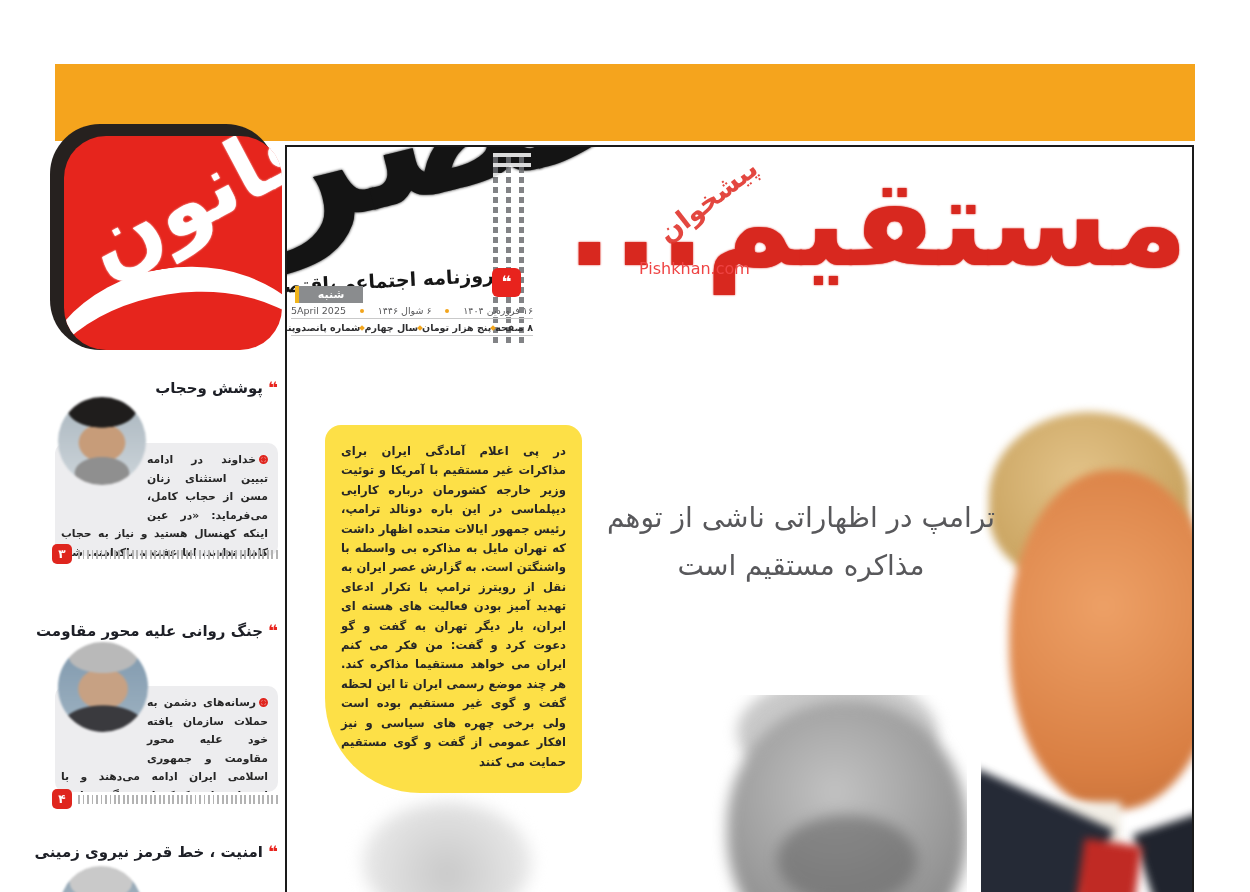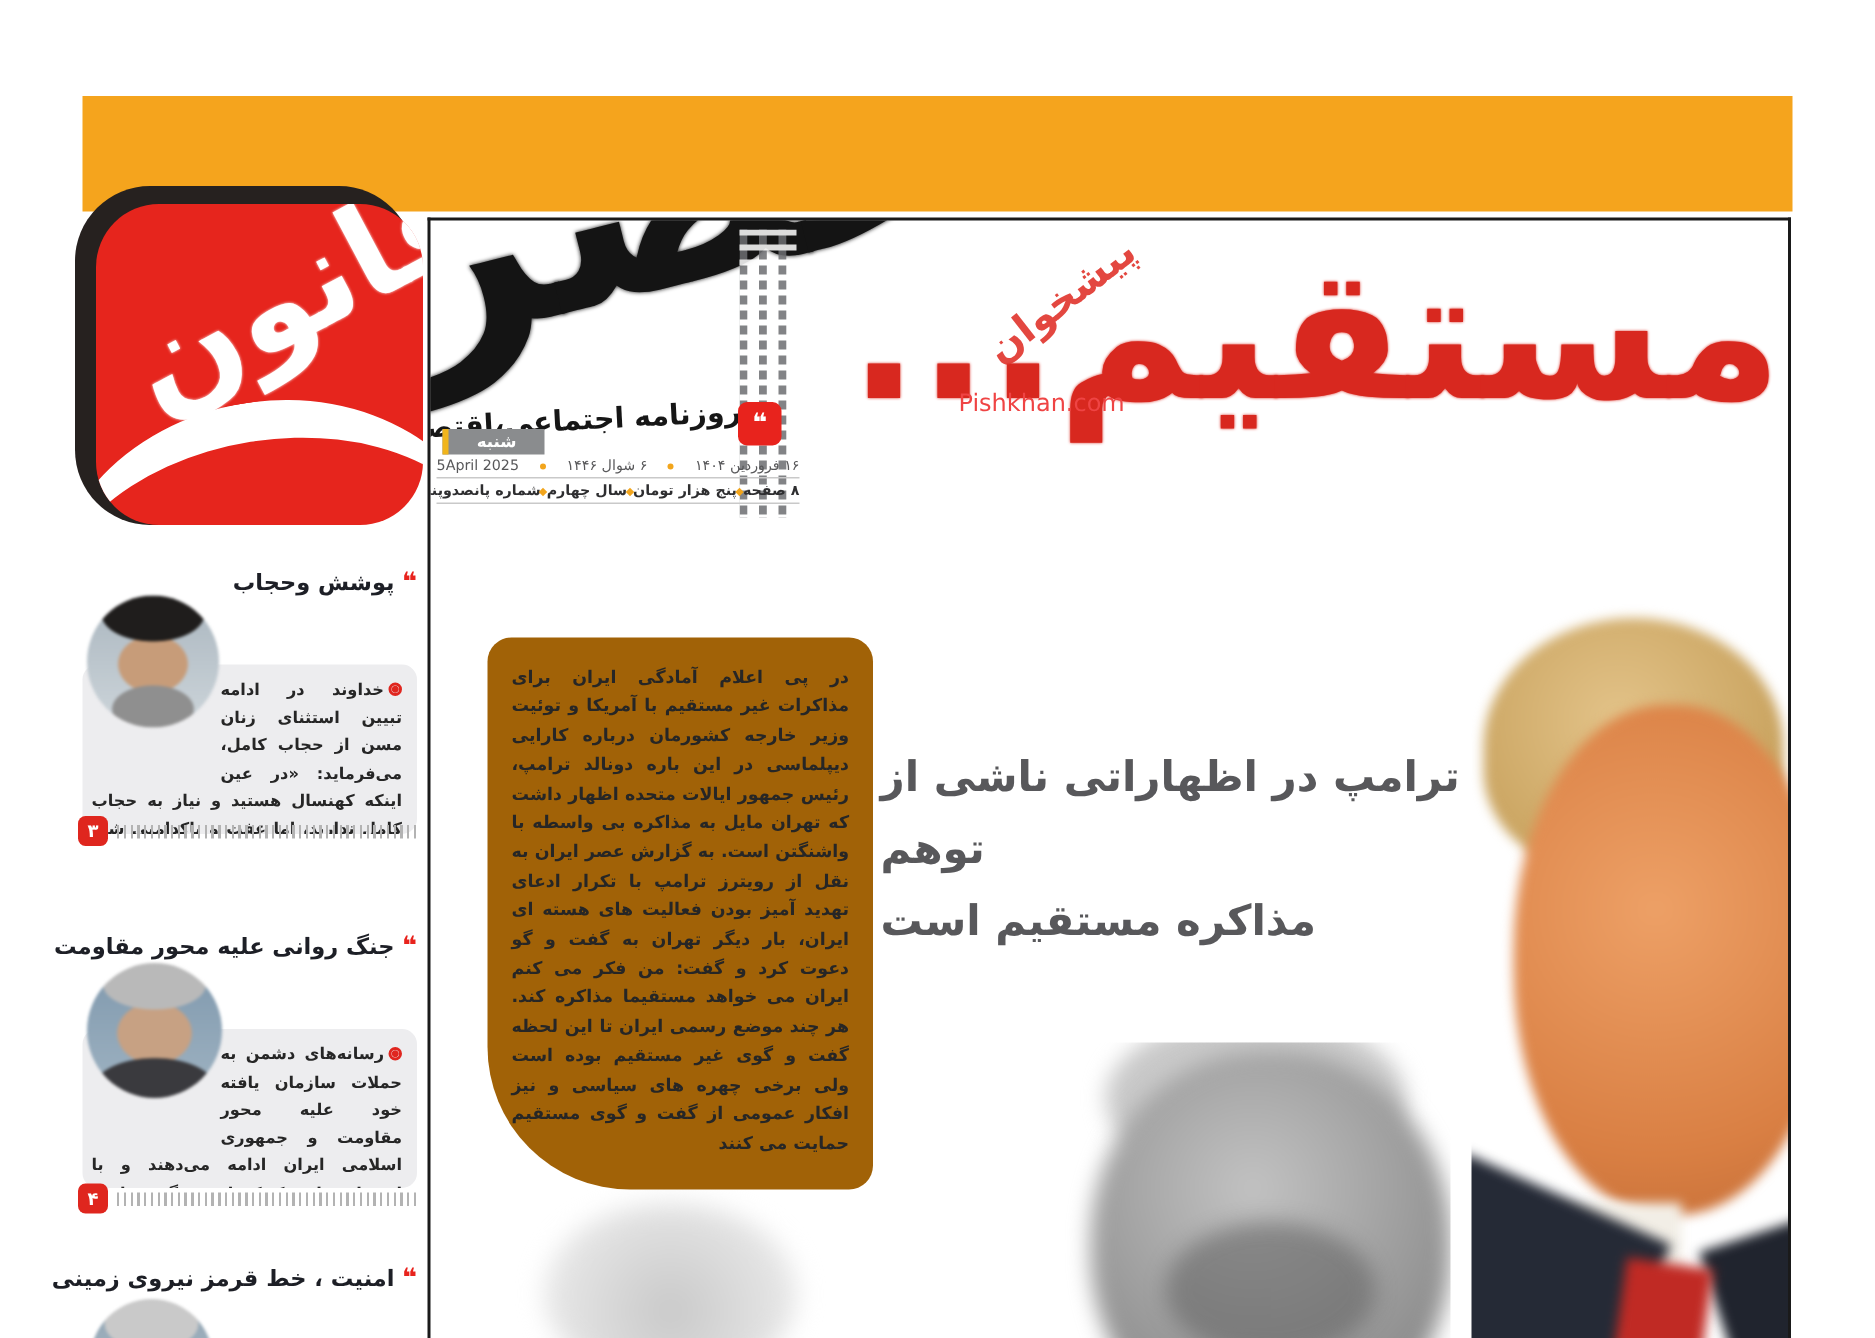--- a/index.html
+++ b/index.html
@@ -54,25 +54,25 @@
 
   
   #red-headline { right:4px; top:0px; font-size:122px; font-weight:bold; color:#d8281f; direction:rtl;
                   line-height:1.25; white-space:nowrap; text-shadow:0 0 2px #d8281f; }
   #black-headline { right:10px; top:112px; font-size:178px; font-weight:bold; color:#161616; direction:rtl;
                     line-height:1.25; white-space:nowrap; text-shadow:0 0 3px #161616; }
   #wm-fa { left:362px; top:38px; color:#e0342c; font-size:27px; font-weight:bold;
            transform:rotate(-38deg); opacity:.9; }
   #wm-en { left:352px; top:112px; color:#ef4444; font-size:16px; }
 
-  #subhead { left:300px; top:347px; width:428px; direction:rtl; text-align:left;
-             font-size:28px; font-weight:bold; color:#58585b; line-height:48px; }
-
-  
-  #body-box { left:38px; top:278px; width:257px; height:368px; background:#a16207;
+  #subhead { left:300px; top:347px; width:428px; direction:rtl; text-align:center;
+             font-size:28px; font-weight:normal; color:#58585b; line-height:48px; }
+
+  
+  #body-box { left:38px; top:278px; width:257px; height:368px; background:#fde047;
               border-radius:16px 16px 16px 95px; padding:17px 16px; direction:rtl; }
   #body-text { font-size:11.6px; font-weight:bold; color:#262626; line-height:19.4px;
                text-align:justify; }
 
   
   #trump-color { left:694px; top:253px; width:213px; height:492px; overflow:hidden; }
   #trump-color .ph { position:absolute; filter:blur(4px); }
   #tc-hair { left:8px; top:12px; width:200px; height:170px; border-radius:50% 50% 40% 40%;
              background:radial-gradient(circle at 45% 40%, #e3c389, #c9a35f 75%); }
   #tc-face { left:28px; top:70px; width:210px; height:340px; border-radius:48%;

